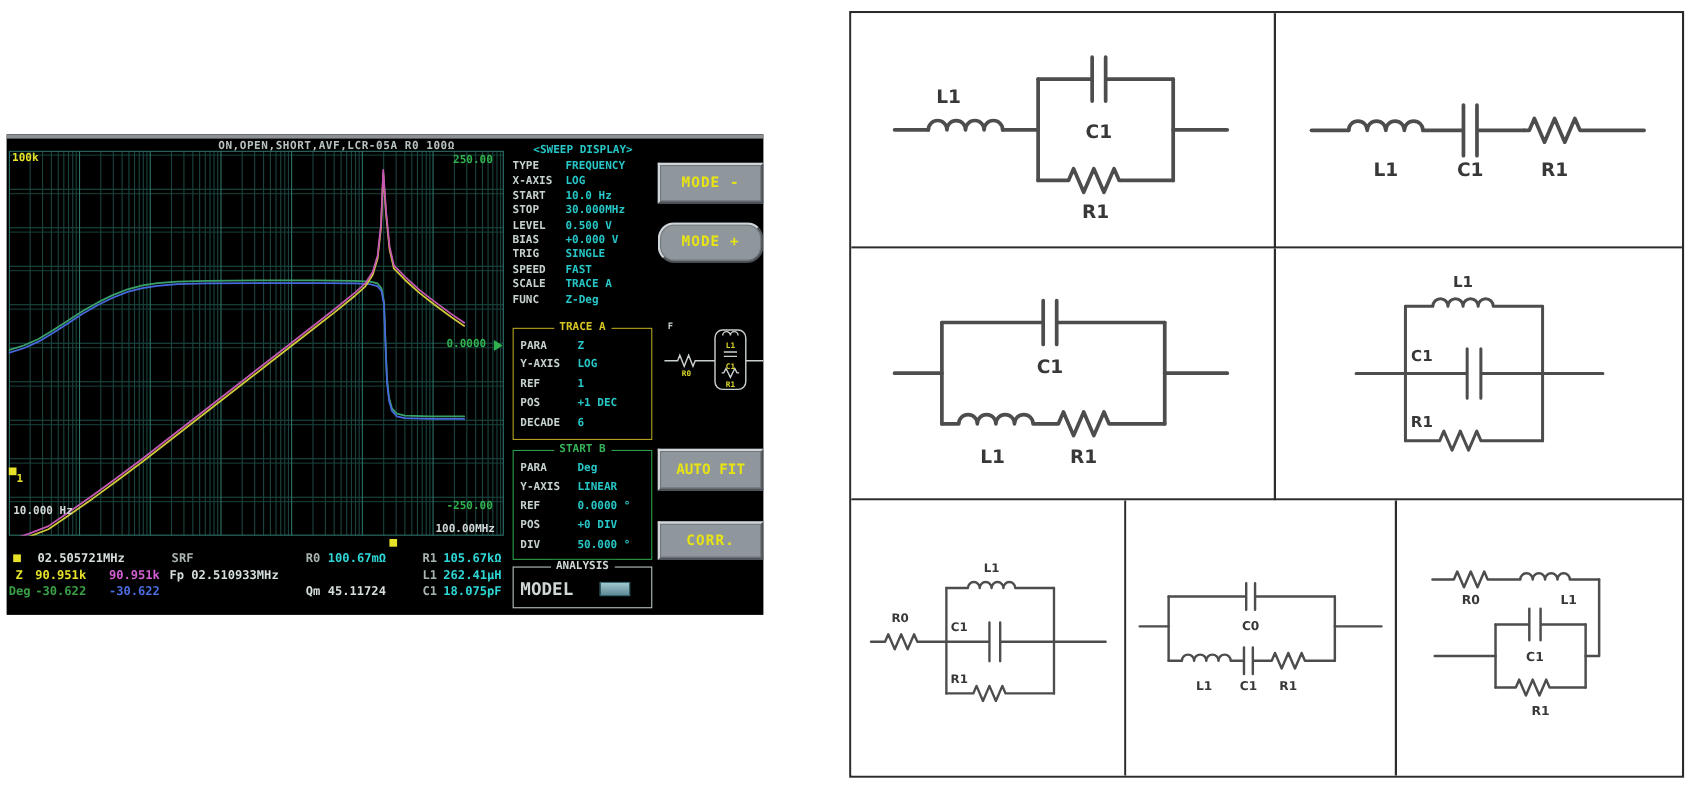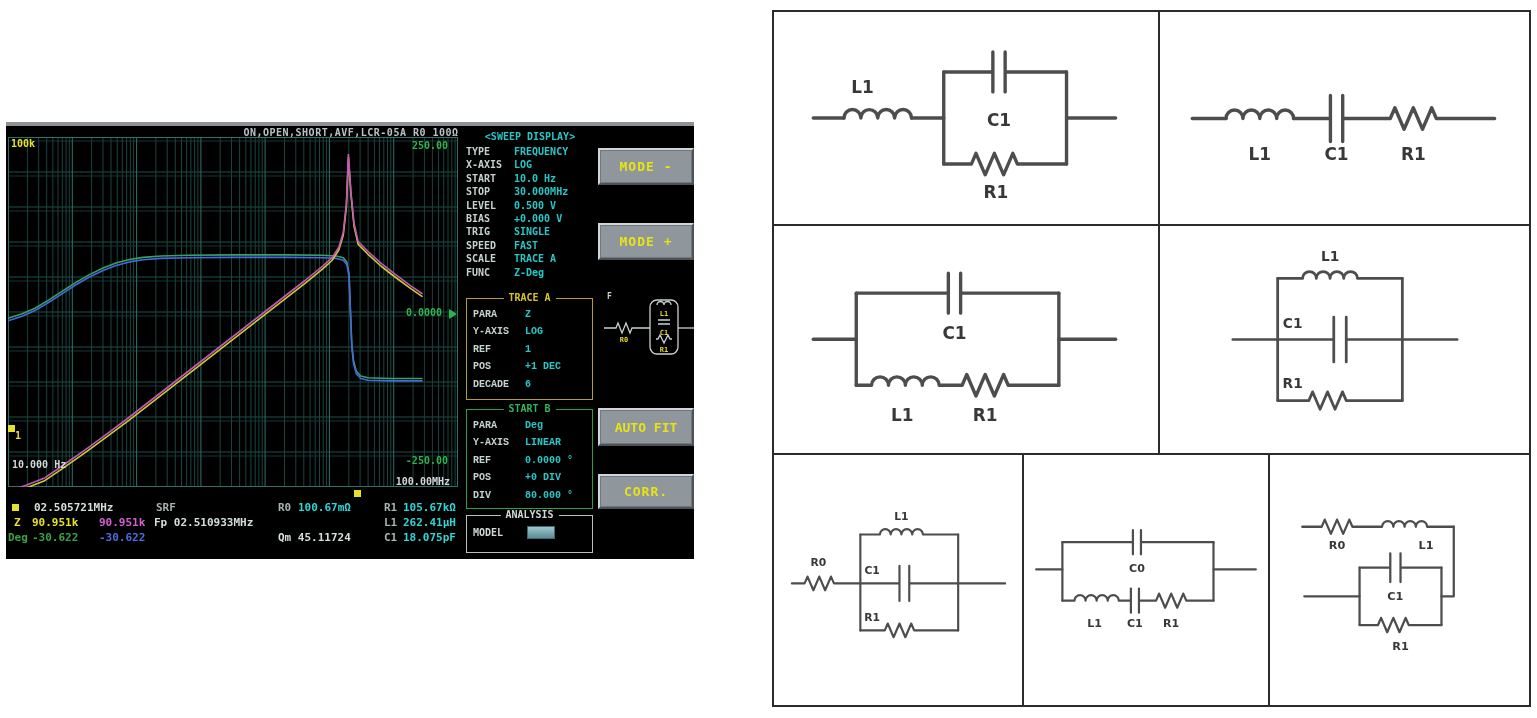--- a/index.html
+++ b/index.html
@@ -3,57 +3,57 @@
 <meta charset="utf-8">
 <style>
   html,body{margin:0;padding:0;}
   body{width:1537px;height:718px;position:relative;background:#ffffff;
        font-family:"DejaVu Sans Mono","Liberation Mono",monospace;}
 
   
   .instrument{position:absolute;left:6px;top:122px;width:688px;height:437px;background:#000;overflow:hidden;}
   .top-strip{position:absolute;top:0;left:0;width:100%;height:4px;background:#8e9296;}
   .hdr{position:absolute;top:5px;left:0;width:600px;text-align:center;color:#b9c2c2;
-       font-size:10px;font-weight:bold;letter-spacing:.5px;white-space:nowrap;margin-left:45px;}
+       font-size:10px;font-weight:bold;letter-spacing:.5px;white-space:nowrap;}
 
   .graph{position:absolute;left:2px;top:15px;width:450px;height:350px;}
   #plot-svg{position:absolute;left:0;top:0;}
   .gl{position:absolute;font-size:10px;font-weight:bold;white-space:nowrap;}
   .yel{color:#e6e229}.grn{color:#2fb24e}.wht{color:#cfd8d6}
   .marker-sq{position:absolute;width:7px;height:7px;background:#e6e229;}
   .ref-arrow{position:absolute;right:1px;top:172px;width:0;height:0;
              border-top:5px solid transparent;border-bottom:5px solid transparent;border-left:8px solid #2fb24e;}
 
   
   .sweep-panel{position:absolute;left:460px;top:9px;width:128px;}
   .panel-title{font-size:10px;font-weight:bold;color:#27c7c7;text-align:center;margin-bottom:3px;white-space:nowrap;}
   .srow{display:flex;font-size:10px;font-weight:bold;white-space:nowrap;}
   .sweep-panel .srow{line-height:13.4px;}
   .sl{width:48px;color:#c6d2d0;flex:none;}
   .sv{color:#27c7c7;}
   .tbox{position:absolute;left:460px;width:127px;border:1px solid;padding:7px 5px 2px 6px;box-sizing:border-box;background:#000;}
-  .tbox .srow{line-height:17.4px;font-family:Liberation Mono, monospace;}
+  .tbox .srow{line-height:17.4px;}
   .tbox .sl{width:52px;}
   .tbox-title{position:absolute;top:-7px;left:50%;transform:translateX(-50%);background:#000;
               padding:0 5px;font-size:10px;font-weight:bold;white-space:nowrap;}
   .ta{top:176px;height:102px;border-color:#b4a01e;}  .ta .tbox-title{color:#d7c523;}
   .tb{top:287px;height:100px;border-color:#2c9e49;}  .tb .tbox-title{color:#35b358;}
   .an{top:393px;height:38px;border-color:#b9c2c2;}   .an .tbox-title{color:#cfd8d6;}
-  .mrow{display:flex;align-items:center;font-size:10px;font-weight:bold;color:#cfd8d6;margin-top:3px;}
+  .mrow{display:flex;align-items:center;font-size:16px;font-weight:bold;color:#cfd8d6;margin-top:3px;}
   .mwidget{display:inline-block;width:26px;height:11px;margin-left:24px;
            background:linear-gradient(#9fc7cf,#5d8a96);border:1px solid #3a6a74;cursor:pointer;}
 
   
   .ibtn{position:absolute;left:592px;width:96px;display:flex;align-items:center;justify-content:center;
         background:#8f979d;border-top:2px solid #cfd5d9;border-left:2px solid #cfd5d9;
         border-bottom:2px solid #4c5257;border-right:2px solid #4c5257;
         box-shadow:inset 0 0 0 1px #70787d;box-sizing:border-box;
         color:#e8e414;font-size:13px;font-weight:bold;letter-spacing:1px;cursor:pointer;white-space:nowrap;}
   #btn-mode-minus{top:26px;height:37px;}
-  #btn-mode-plus{top:101px;height:37px;}
+  #btn-mode-plus{top:80px;height:37px;border-radius:15px;}
   #btn-auto-fit{top:286px;height:38px;letter-spacing:0;}
   #btn-corr{top:352px;height:35px;}
 
   .micon{position:absolute;left:596px;top:166px;}
   .mi-w{stroke:#c9cfcf;stroke-width:1.3;fill:none;}
   .mi-y{fill:#ddd92a;font:bold 7px "DejaVu Sans Mono",monospace;text-anchor:middle;}
   .mi-f{fill:#c9cfcf;font:bold 8px "DejaVu Sans Mono",monospace;}
 
   
   .readout{position:absolute;left:0;top:379px;width:458px;height:50px;font-size:11px;font-weight:bold;}
@@ -277,21 +277,21 @@
         <div class="srow">
           <span class="sl">REF</span>
           <span class="sv">0.0000 °</span>
         </div>
         <div class="srow">
           <span class="sl">POS</span>
           <span class="sv">+0 DIV</span>
         </div>
         <div class="srow">
           <span class="sl">DIV</span>
-          <span class="sv">80.000 °</span>
+          <span class="sv">50.000 °</span>
         </div>
       </div>
   </div>
 
   <div class="tbox an">
     <span class="tbox-title">ANALYSIS</span>
     <div class="mrow">
       <span>MODEL</span>
       <span class="mwidget"></span>
     </div>

